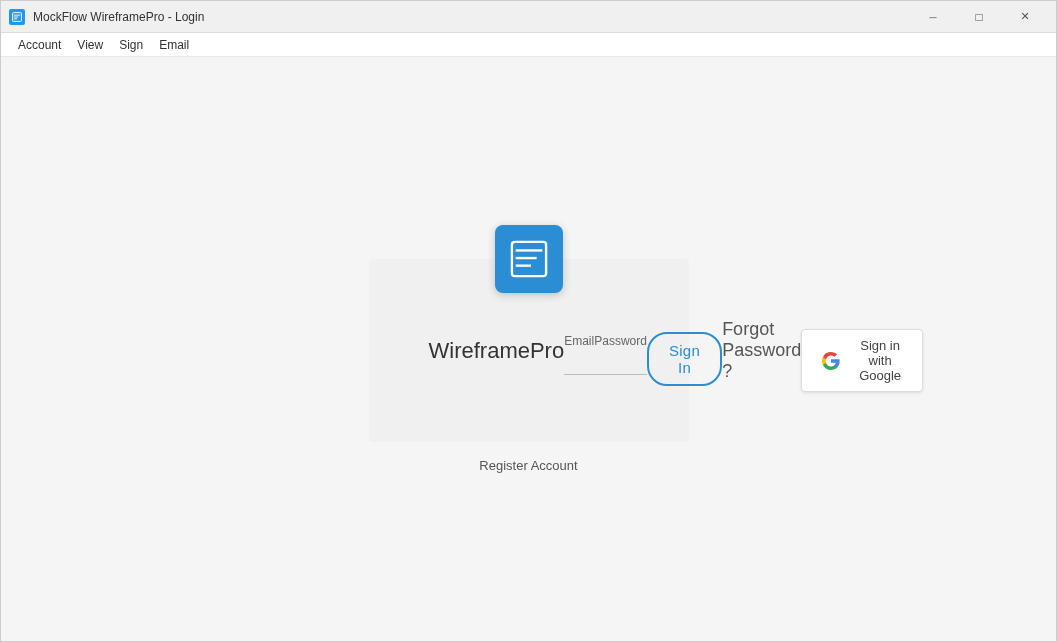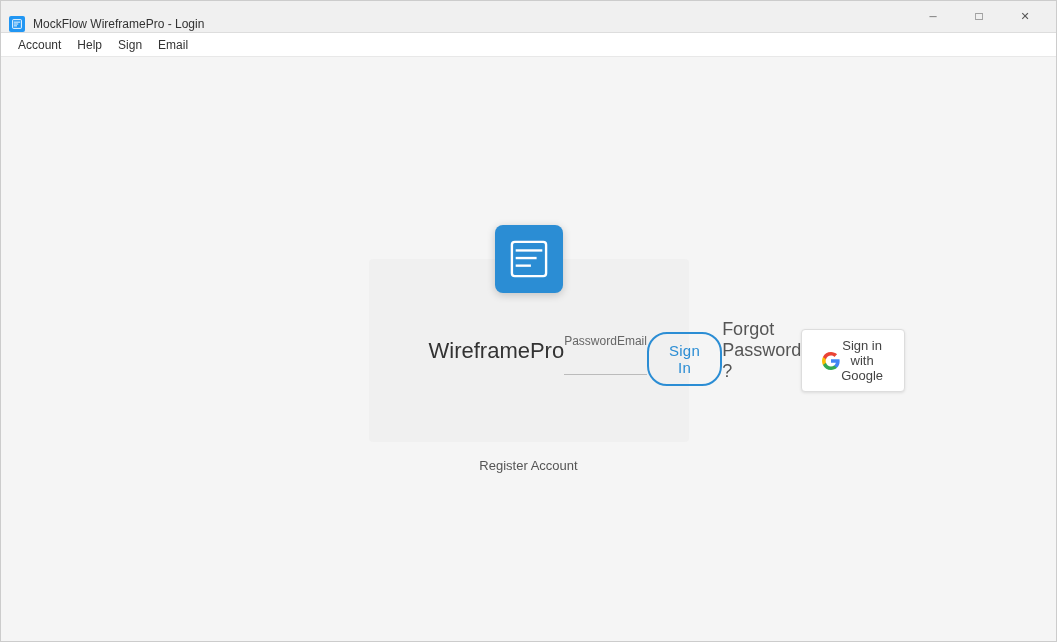--- a/index.html
+++ b/index.html
@@ -15,21 +15,21 @@
       height: 642px;
       overflow: hidden;
       display: flex;
       flex-direction: column;
       border: 1px solid #ccc;
     }
 
     
     .title-bar {
       display: flex;
-      align-items: flex-end;
+      align-items: center;
       justify-content: space-between;
       background: #f0f0f0;
       height: 32px;
       padding: 0 8px;
       border-bottom: 1px solid #ddd;
       user-select: none;
     }
 
     .title-bar-left {
       display: flex;
@@ -199,21 +199,21 @@
       margin-bottom: 20px;
     }
 
     .divider-space {
       height: 8px;
     }
 
     .google-btn {
       display: flex;
       align-items: center;
-      gap: 0;
+      gap: 18px;
       padding: 8px 20px;
       border: 1px solid #ddd;
       border-radius: 4px;
       background: white;
       cursor: pointer;
       font-size: 13px;
       color: #444;
       outline: none;
       box-shadow: 0 1px 3px rgba(0,0,0,0.1);
     }
@@ -262,21 +262,21 @@
       <span class="maximize-icon"></span>
     </button>
     <button class="title-bar-btn close">
       <span class="close-icon-char"></span>
     </button>
   </div>
 </div>
 
 <div class="menu-bar">
   <div class="menu-item">Account</div>
-  <div class="menu-item">Help</div>
+  <div class="menu-item">View</div>
   <div class="menu-item">Sign</div>
   <div class="menu-item">Email</div>
 </div>
 
 <div class="main-content">
   <div class="login-wrapper">
 
     <div class="app-icon-container">
       <svg viewBox="0 0 40 40" xmlns="http://www.w3.org/2000/svg">
         <rect x="2" y="2" width="36" height="36" rx="3" fill="none" stroke="white" stroke-width="2.5"></rect>
@@ -284,27 +284,27 @@
         <line x1="6" y1="19" x2="28" y2="19" stroke="white" stroke-width="2.5"></line>
         <line x1="6" y1="27" x2="22" y2="27" stroke="white" stroke-width="2.5"></line>
       </svg>
     </div>
 
     <div class="login-card">
 
       <h1 class="app-name">WireframePro</h1>
 
       <div class="form-group">
+        <label class="form-label">Email</label>
+        <input type="email" class="form-input" style="">
+      </div>
+
+      <div class="form-group">
         <label class="form-label">Password</label>
         <input type="password" class="form-input" style="">
-      </div>
-
-      <div class="form-group">
-        <label class="form-label">Email</label>
-        <input type="email" class="form-input" style="">
       </div>
 
       <button class="sign-in-btn">Sign In</button>
 
       <span class="forgot-password">Forgot Password ?</span>
 
       <div class="divider-space"></div>
 
       <button class="google-btn">
         <span class="google-icon">

